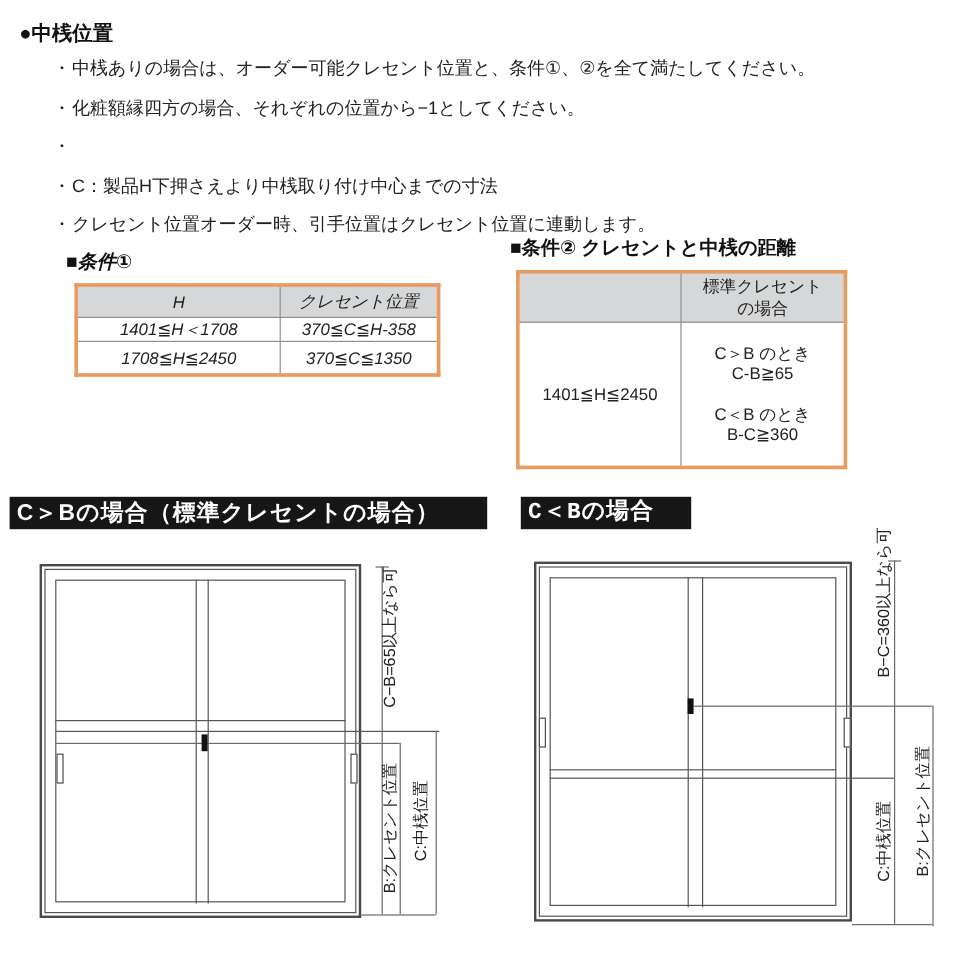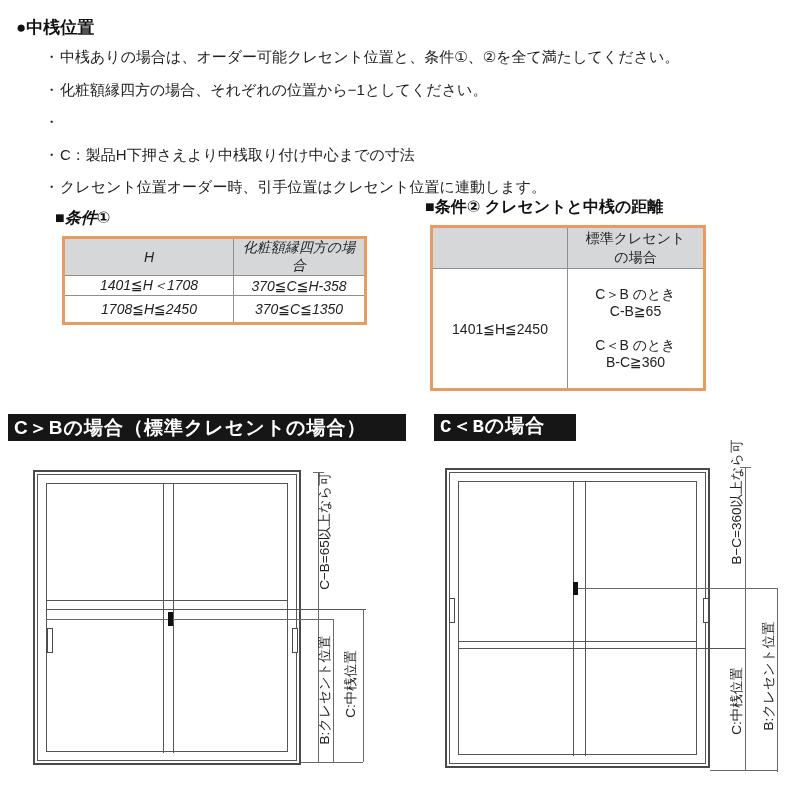--- a/index.html
+++ b/index.html
@@ -77,21 +77,21 @@
     <span>クレセント位置オーダー時、引手位置はクレセント位置に連動します。</span>
   </div>
 </div>
 
 <div class="cond" style="left:55px;top:208px;font-style:italic;">
   <div class="cond-heading">■条件①</div>
   <table class="otable" style="width:305px;margin-left:7px;">
     <tbody>
         <tr style="height:27px;">
       <td class="hd" style="width:160px;">H</td>
-      <td class="hd">化粧額縁四方の場合</td>
+      <td class="hd">クレセント位置</td>
     </tr>
     <tr style="height:20px;">
       <td>1401≦H＜1708</td>
       <td>370≦C≦H-358</td>
     </tr>
     <tr style="height:28px;margin-top:28px;">
       <td>1708≦H≦2450</td>
       <td>370≦C≦1350</td>
     </tr>
   </tbody>

